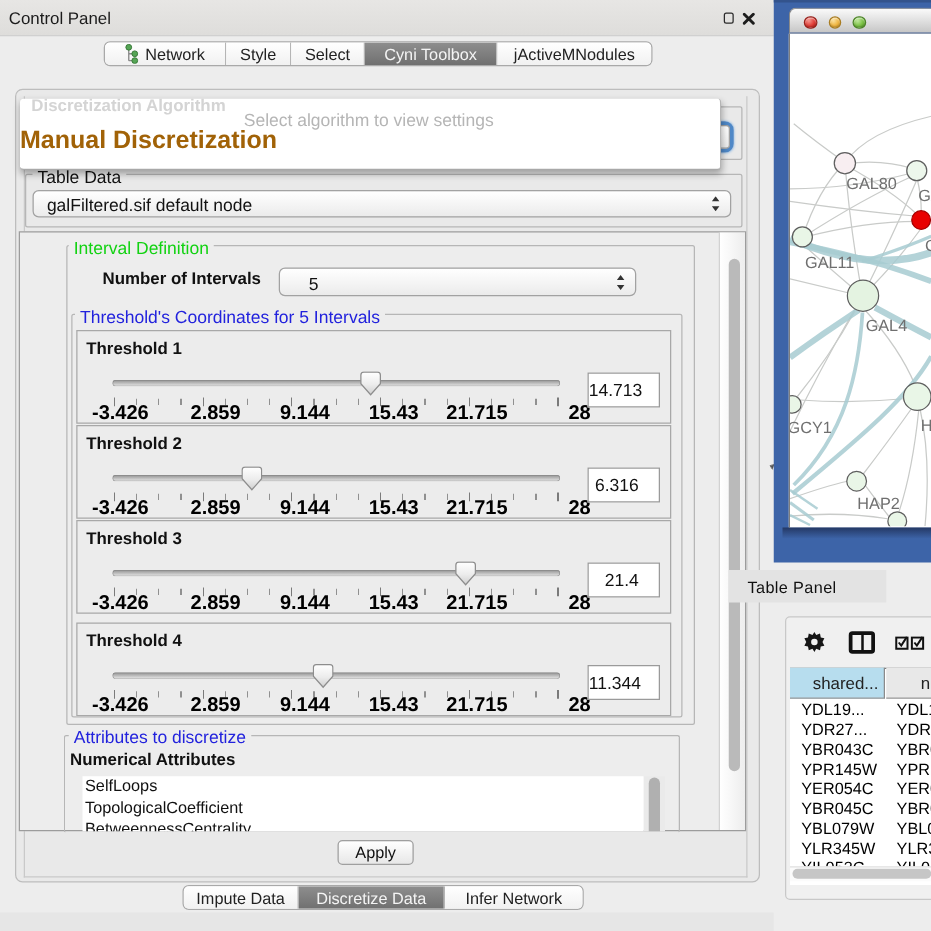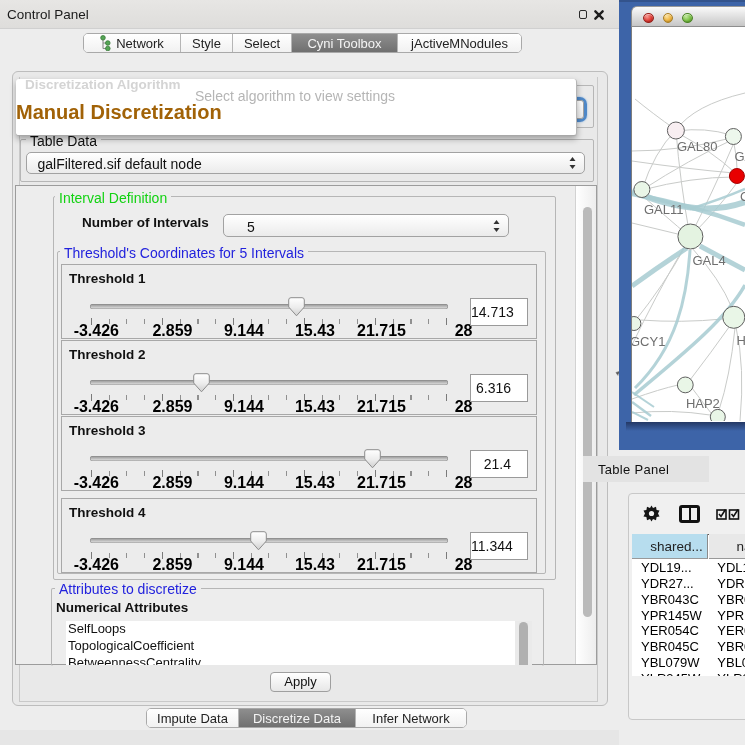--- a/index.html
+++ b/index.html
@@ -52,21 +52,21 @@
   background:linear-gradient(#fafafa,#c6c6c6);border-top:1px solid #999;border-left:1px solid #8a8a8a;
   border-bottom:1px solid #8e8e8e;border-top-left-radius:6px;box-sizing:border-box;}
 .light{position:absolute;top:5.8px;width:10.6px;height:10.6px;border-radius:50%;box-shadow:inset 0 1px 1px rgba(255,255,255,0.55), inset 0 -1px 1px rgba(0,0,0,0.15);box-sizing:border-box;}
 #canvas{position:absolute;left:630.6px;top:27px;width:114.4px;height:394.5px;background:#fff;overflow:hidden;border-left:1px solid #7e7e7e;box-sizing:content-box;}
 #wshadow{position:absolute;left:626px;top:421.5px;width:119px;height:9px;
   background:linear-gradient(rgba(15,20,45,0.55),rgba(15,20,45,0));}
 #tpbar{position:absolute;left:583px;top:455.6px;width:126px;height:26.2px;background:#e3e3e3;}
 #tpbar .t{position:absolute;left:15px;top:6.5px;font-size:13px;letter-spacing:0.3px;}
 #tpbox{position:absolute;left:627.9px;top:492.7px;width:124px;height:227.3px;background:#f0f0f0;
   border:1px solid #c8c8c8;border-radius:4px;box-sizing:border-box;}
-#tbl{position:absolute;left:632.3px;top:533.8px;width:113px;height:142px;background:#fff;overflow:hidden;}
+#tbl{position:absolute;left:632.3px;top:533.8px;width:113px;height:174px;background:#fff;overflow:hidden;}
 .hdr{position:absolute;top:0;height:25.2px;box-sizing:border-box;border-bottom:1px solid #999;
   font-size:13.5px;color:#222;}
 .row{position:absolute;font-size:13px;color:#000;white-space:nowrap;}
 </style>
 </head>
 <body>
 <div id="root">
 
   <div id="tbar">
     <div class="t">Control Panel</div>

